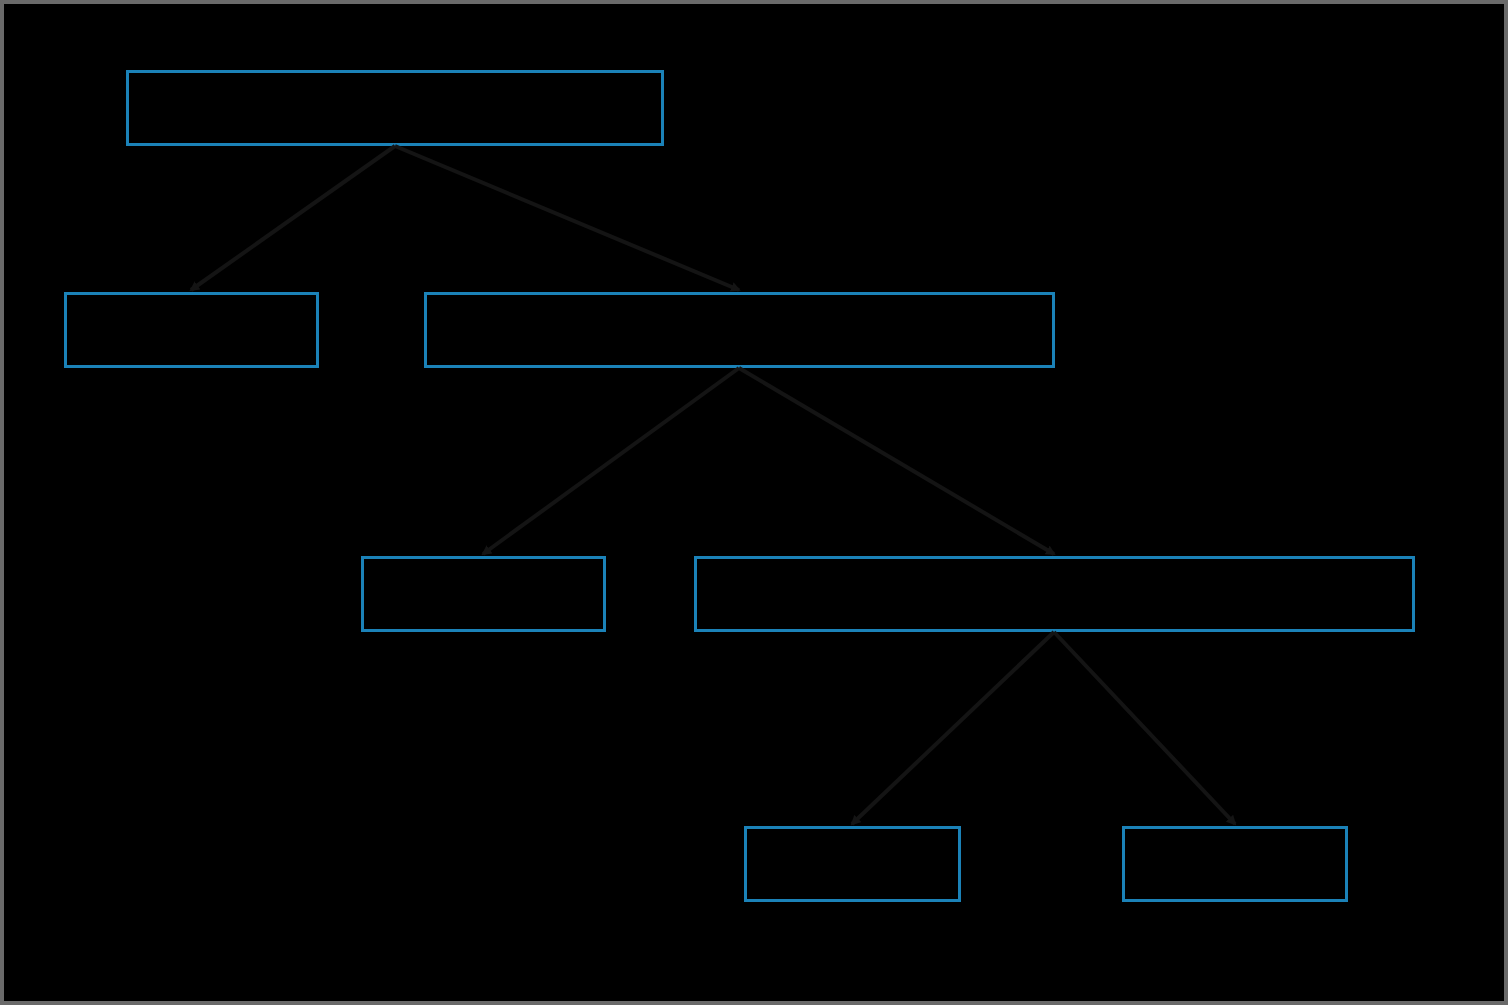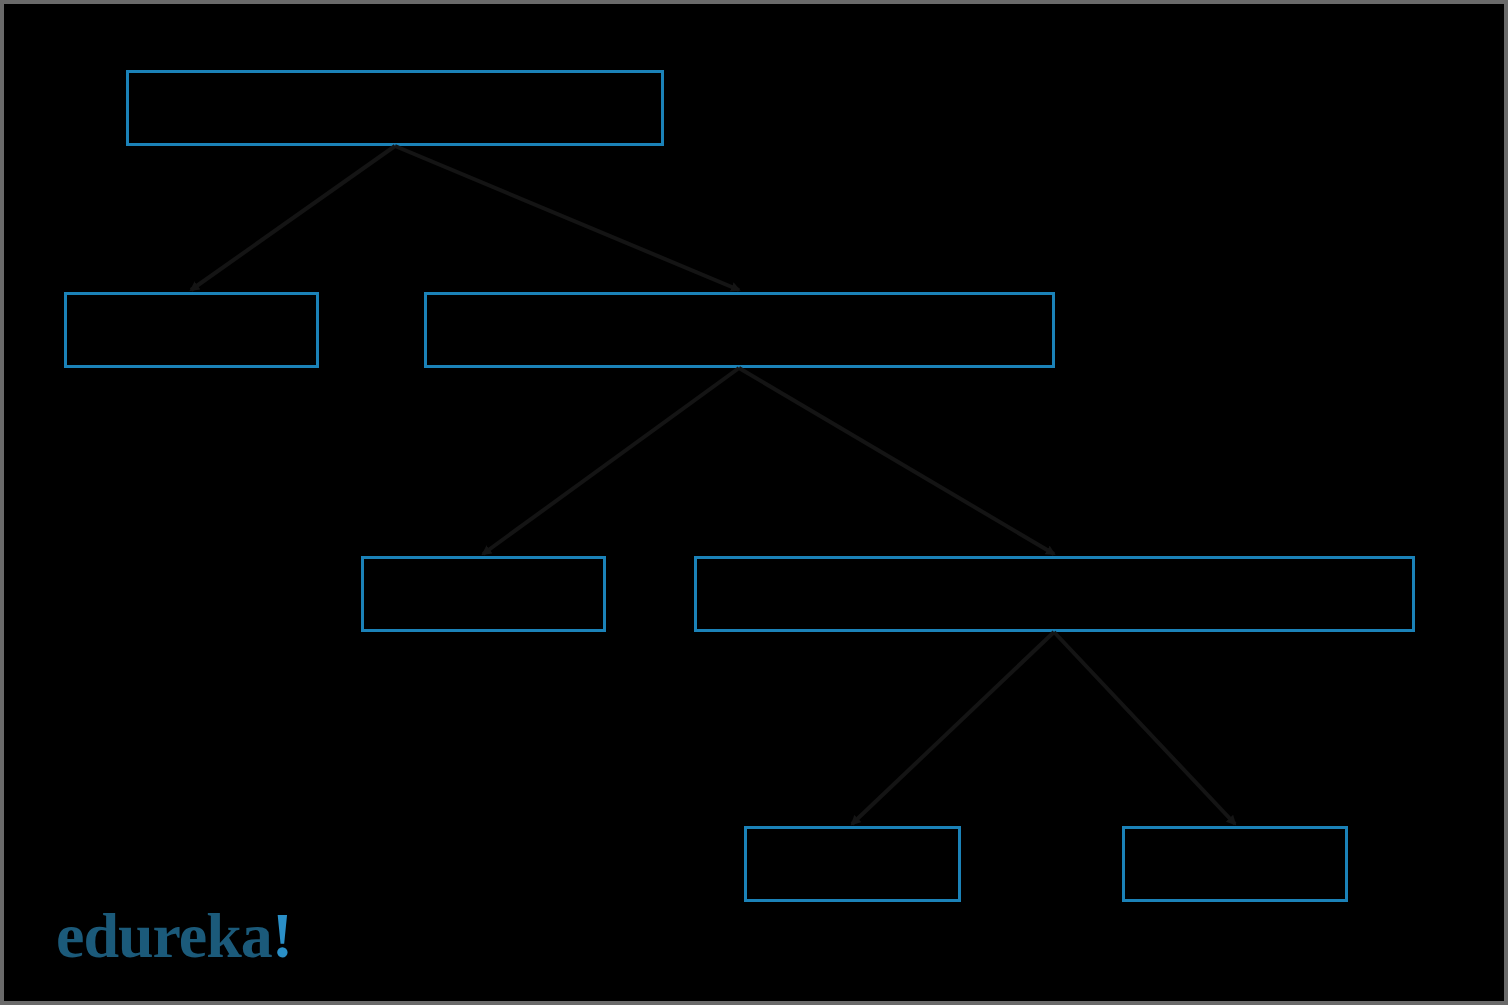--- a/index.html
+++ b/index.html
@@ -75,17 +75,14 @@
       <line x1="735" y1="364" x2="479" y2="550"></line>
 
       <line x1="735" y1="364" x2="1050" y2="550"></line>
 
       <line x1="1050" y1="628" x2="848" y2="820"></line>
 
       <line x1="1050" y1="628" x2="1231" y2="820"></line>
     </g>
   </svg>
 
-  <div class="logo">
-    <span>edureka</span><span class="bang">!</span>
-  </div>
 
 </div>
 
 </body></html>

